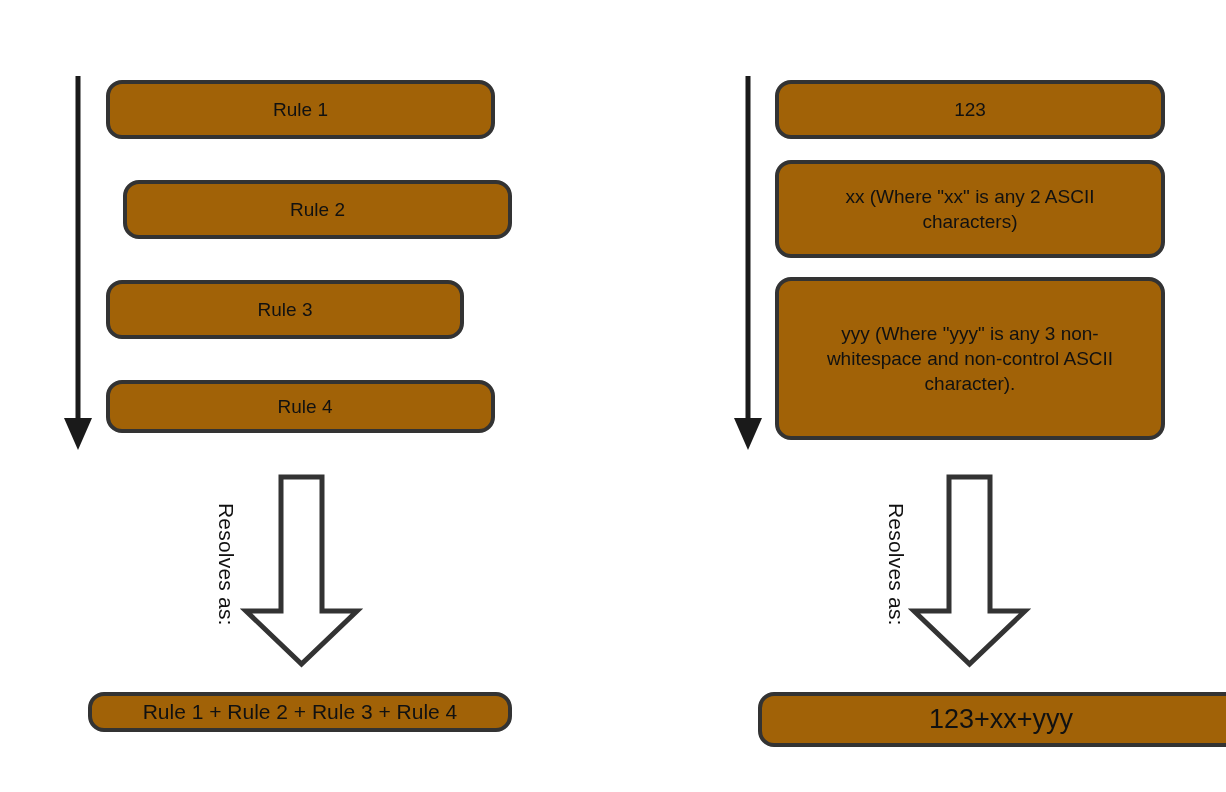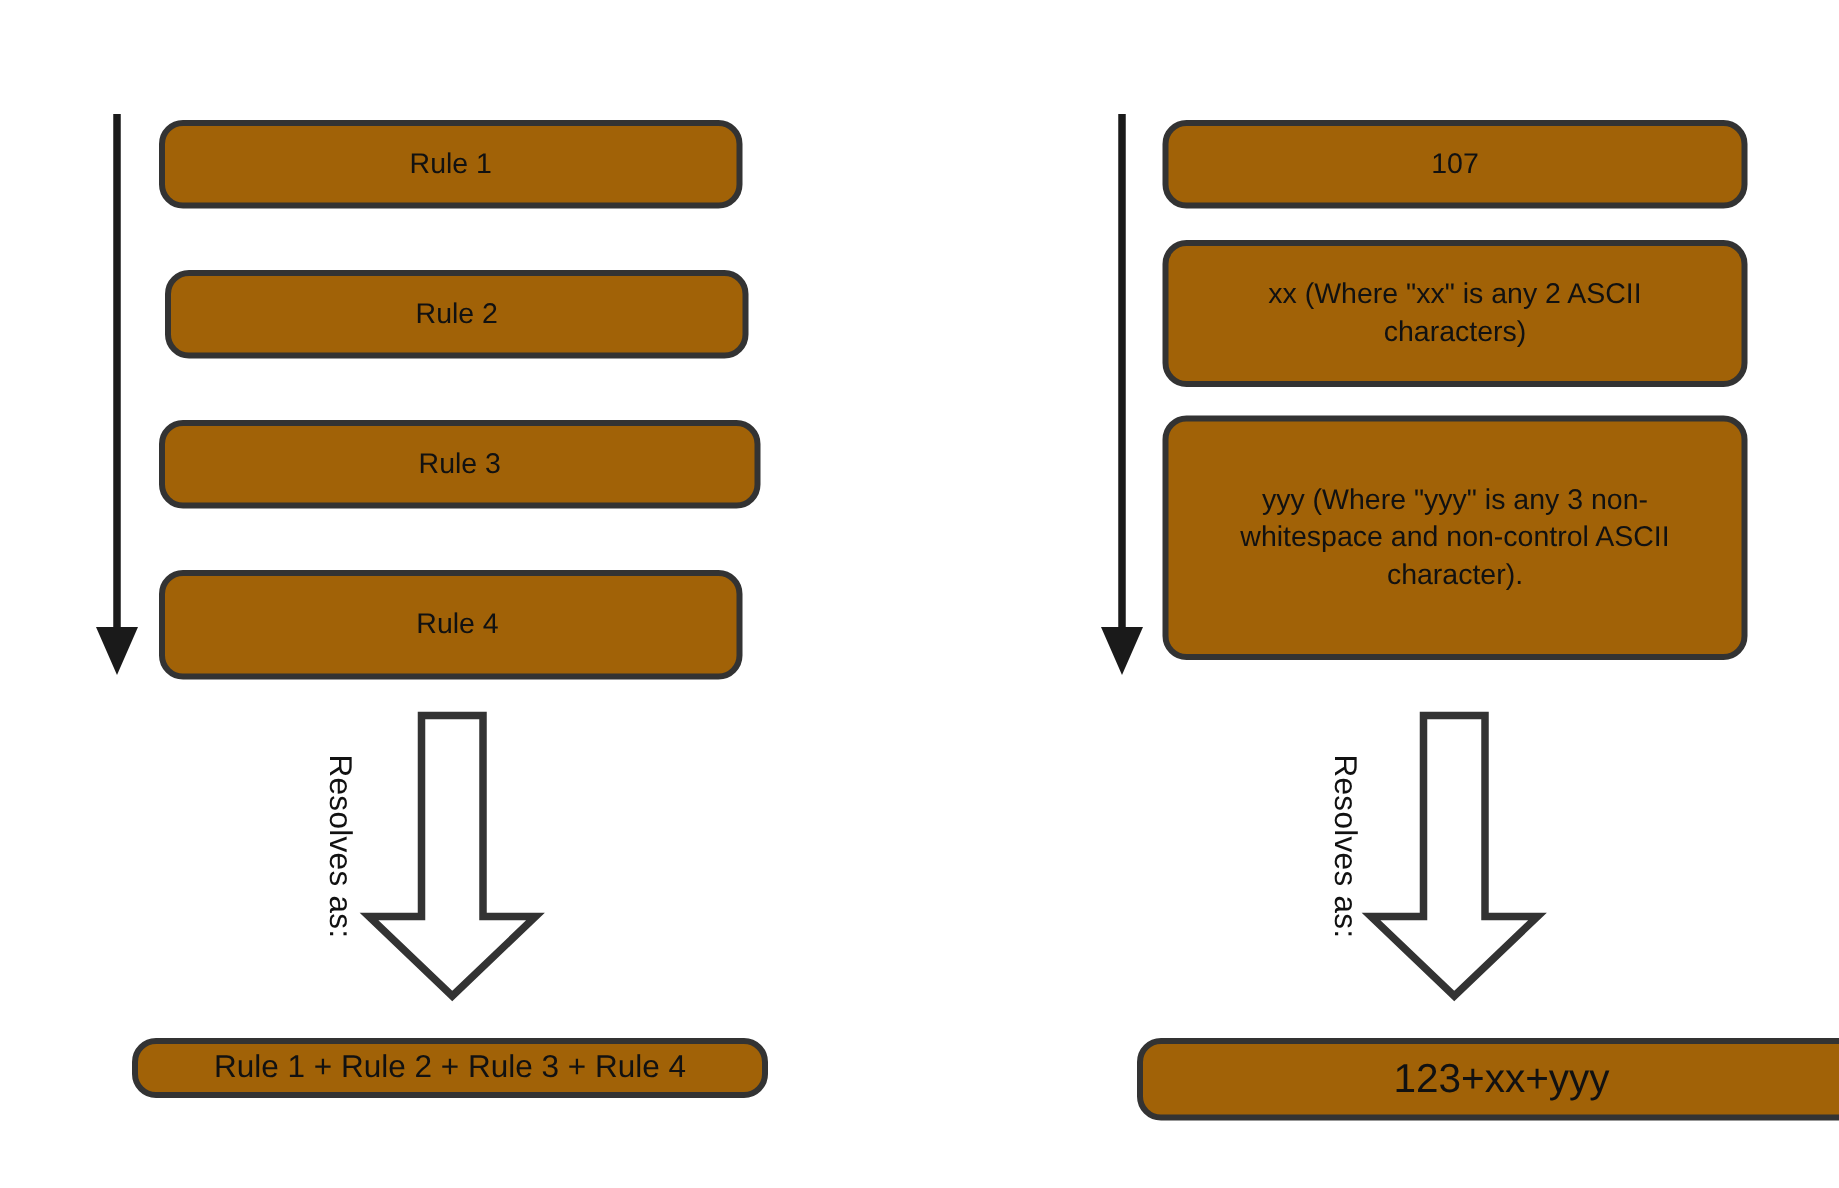--- a/index.html
+++ b/index.html
@@ -73,49 +73,49 @@
 
   <svg class="thin-arrow" style="left:58px; top:70px;" width="40" height="390" viewBox="0 0 40 390">
     <line x1="20" y1="6" x2="20" y2="358" stroke="#1a1a1a" stroke-width="5"></line>
     <polygon points="20,380 6,348 34,348" fill="#1a1a1a"></polygon>
   </svg>
 
   <div class="rbox" style="left:106px; top:80px; width:389px; height:59px;">
     <span class="box-label">Rule 1</span>
   </div>
 
-  <div class="rbox" style="left:110px; top:180px; width:389px; height:59px;">
+  <div class="rbox" style="left:123px; top:180px; width:389px; height:59px;">
     <span class="box-label">Rule 2</span>
   </div>
 
-  <div class="rbox" style="left:106px; top:280px; width:401px; height:59px;">
+  <div class="rbox" style="left:106px; top:280px; width:358px; height:59px;">
     <span class="box-label">Rule 3</span>
   </div>
 
-  <div class="rbox" style="left:106px; top:380px; width:389px; height:73px;padding-left:23px;">
+  <div class="rbox" style="left:106px; top:380px; width:389px; height:53px;padding-left:23px;">
     <span class="box-label">Rule 4</span>
   </div>
 
   <div class="rot-caption" style="left:238px; top:503px;">Resolves as:</div>
 
   <svg class="block-arrow" style="left:240px; top:472px;" width="125" height="197" viewBox="0 0 125 197">
     <polygon points="41,5 82,5 82,139 117,139 61.5,192 6,139 41,139" fill="#ffffff" stroke="#333333" stroke-width="5" stroke-linejoin="miter"></polygon>
   </svg>
 
   <div class="rbox" style="left:88px; top:692px; width:424px; height:40px; font-size:21px;">
     <span class="box-label">Rule 1 + Rule 2 + Rule 3 + Rule 4</span>
   </div>
 
   <svg class="thin-arrow" style="left:728px; top:70px;" width="40" height="390" viewBox="0 0 40 390">
     <line x1="20" y1="6" x2="20" y2="358" stroke="#1a1a1a" stroke-width="5"></line>
     <polygon points="20,380 6,348 34,348" fill="#1a1a1a"></polygon>
   </svg>
 
   <div class="rbox" style="left:775px; top:80px; width:390px; height:59px;">
-    <span class="box-label">107</span>
+    <span class="box-label">123</span>
   </div>
 
   <div class="rbox" style="left:775px; top:160px; width:390px; height:98px; padding-left:26px; padding-right:26px;">
     <span class="box-label">xx (Where "xx" is any 2 ASCII characters)</span>
   </div>
 
   <div class="rbox" style="left:775px; top:277px; width:390px; height:163px; padding-left:30px; padding-right:30px;">
     <span class="box-label">yyy (Where "yyy" is any 3 non-whitespace and non-control ASCII character).</span>
   </div>
 

